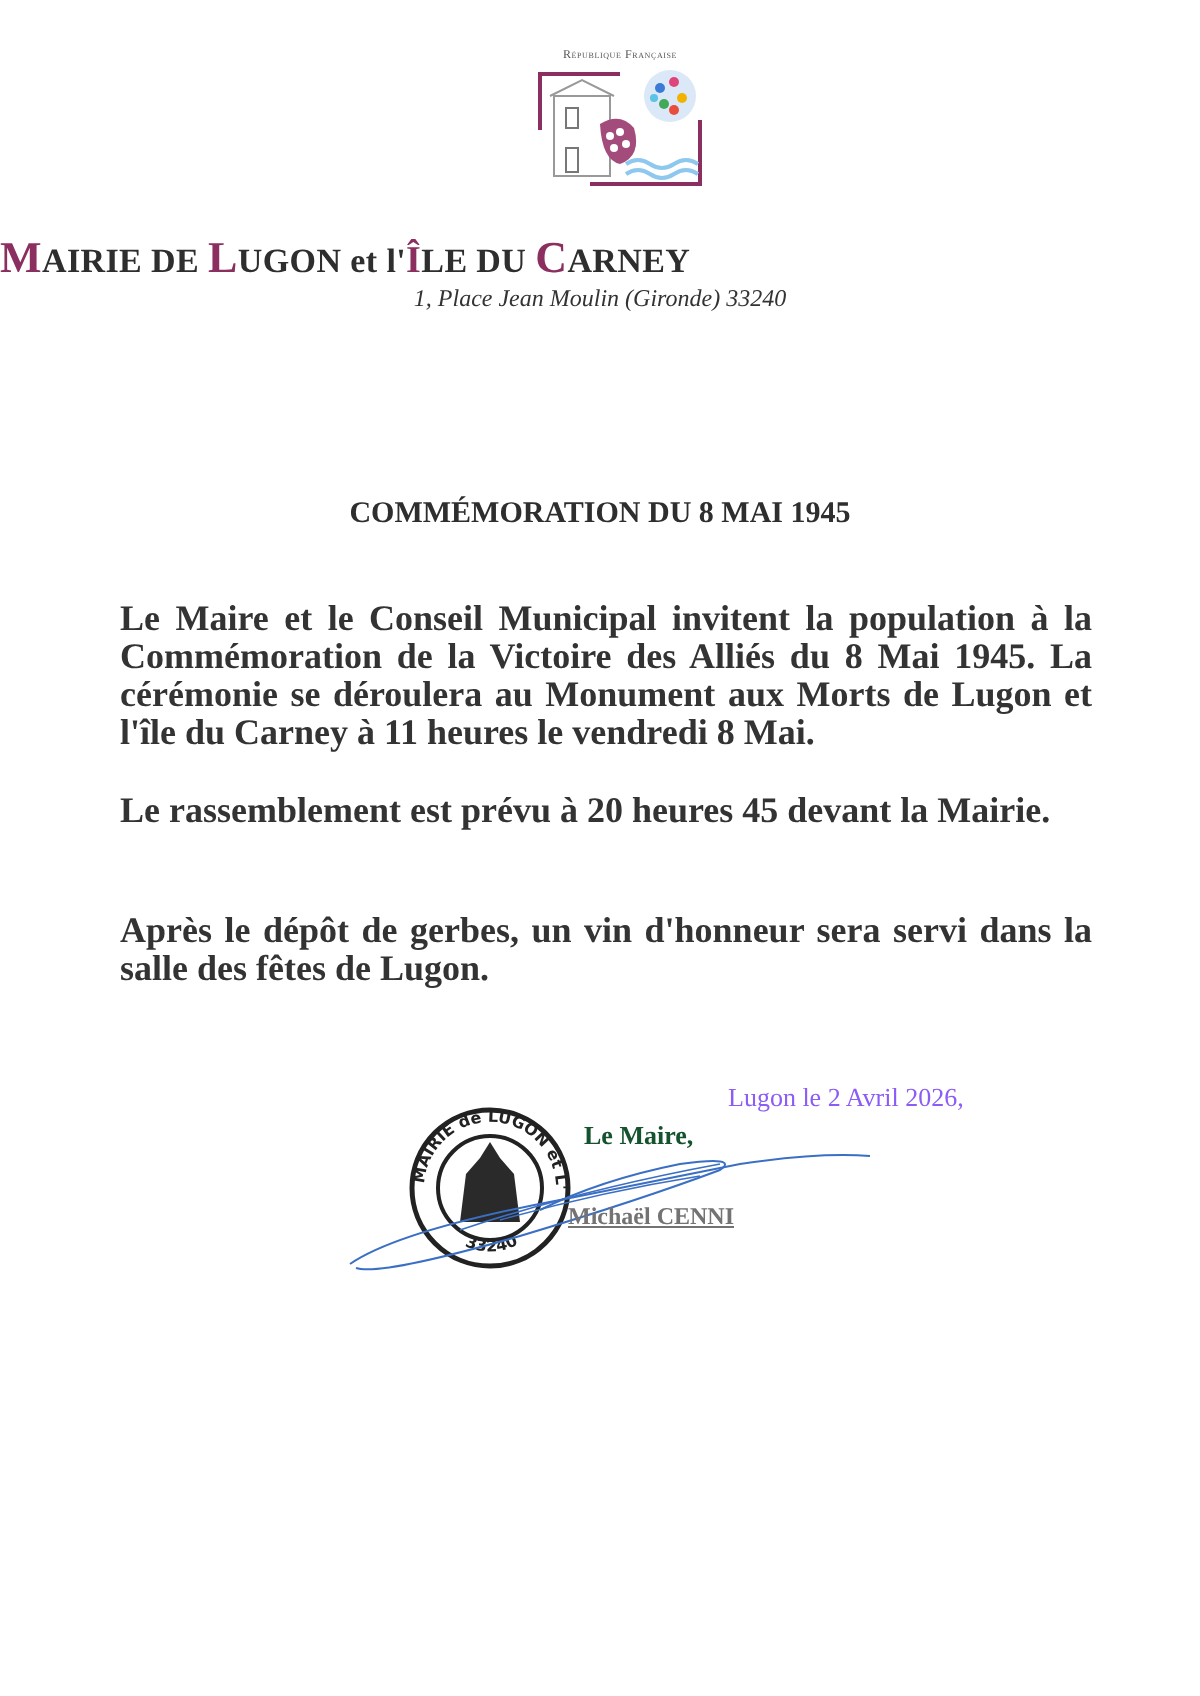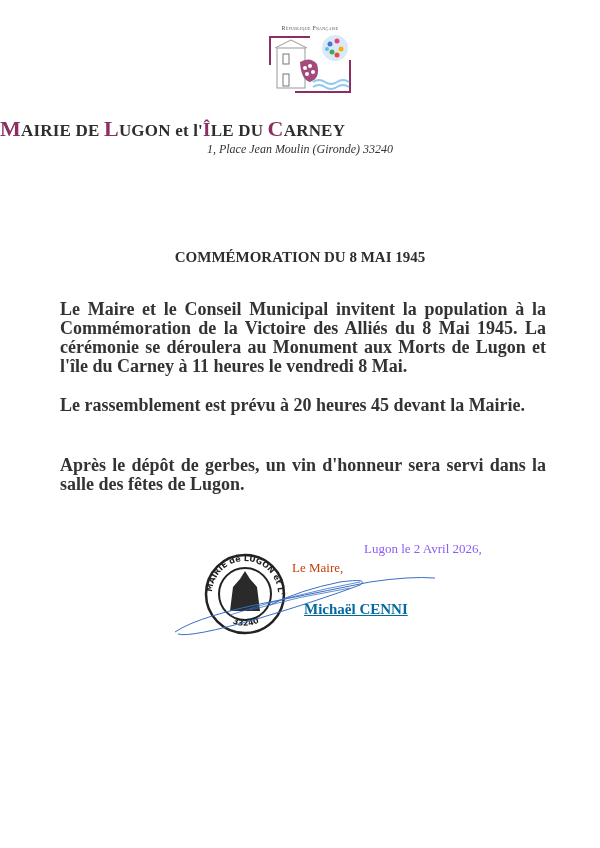--- a/index.html
+++ b/index.html
@@ -34,25 +34,25 @@
   }
   .p1 { top: 300px; }
   .p2 { top: 396px; }
   .p3 { top: 456px; }
   .date {
     position: absolute; left: 364px; top: 505px; font-size: 13px; color: #8b5cf6; margin-top: 36px;
   }
   .stamp { position: absolute; left: 200px; top: 553px; width: 90px; height: 82px; }
   .signature-scribble { position: absolute; left: 170px; top: 560px; }
   .mayor-label {
-    position: absolute; left: 292px; top: 560px; font-size: 13px; color: #c2410c;
+    position: absolute; left: 292px; top: 560px; font-size: 13px; color: #14532d; font-weight: bold;
   }
   .mayor-name {
-    position: absolute; left: 304px; top: 601px; font-size: 15px; font-weight: bold;
-    text-decoration: underline; color: #0369a1;
+    position: absolute; left: 284px; top: 601px; font-size: 12px; font-weight: bold;
+    text-decoration: underline; color: #737373;
   }
 </style>
 </head>
 <body>
 
 <div class="logo">
   <svg width="110" height="80" viewBox="0 0 110 80">
     <polyline points="15,45 15,17 55,17" fill="none" stroke="#8a2f5f" stroke-width="2"></polyline>
     <polyline points="95,40 95,72 40,72" fill="none" stroke="#8a2f5f" stroke-width="2"></polyline>
     <rect x="22" y="28" width="28" height="40" fill="none" stroke="#999" stroke-width="1"></rect>

